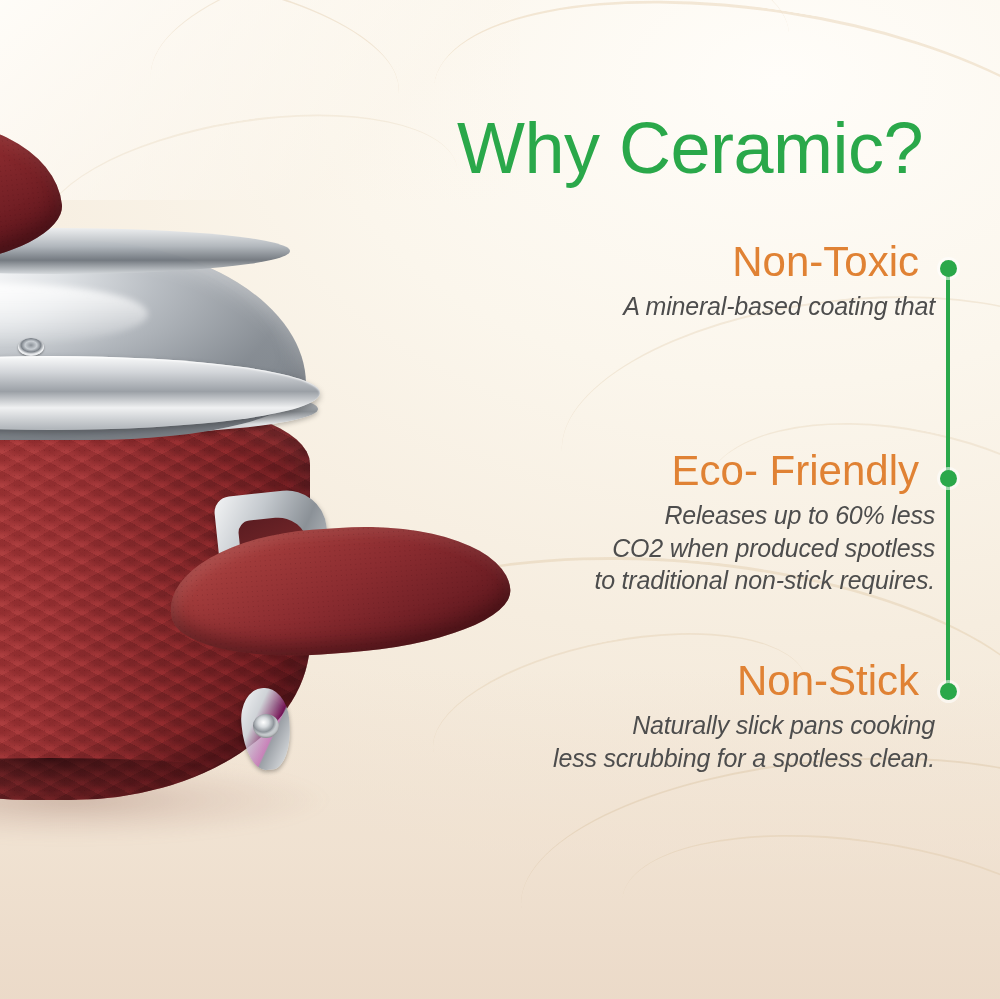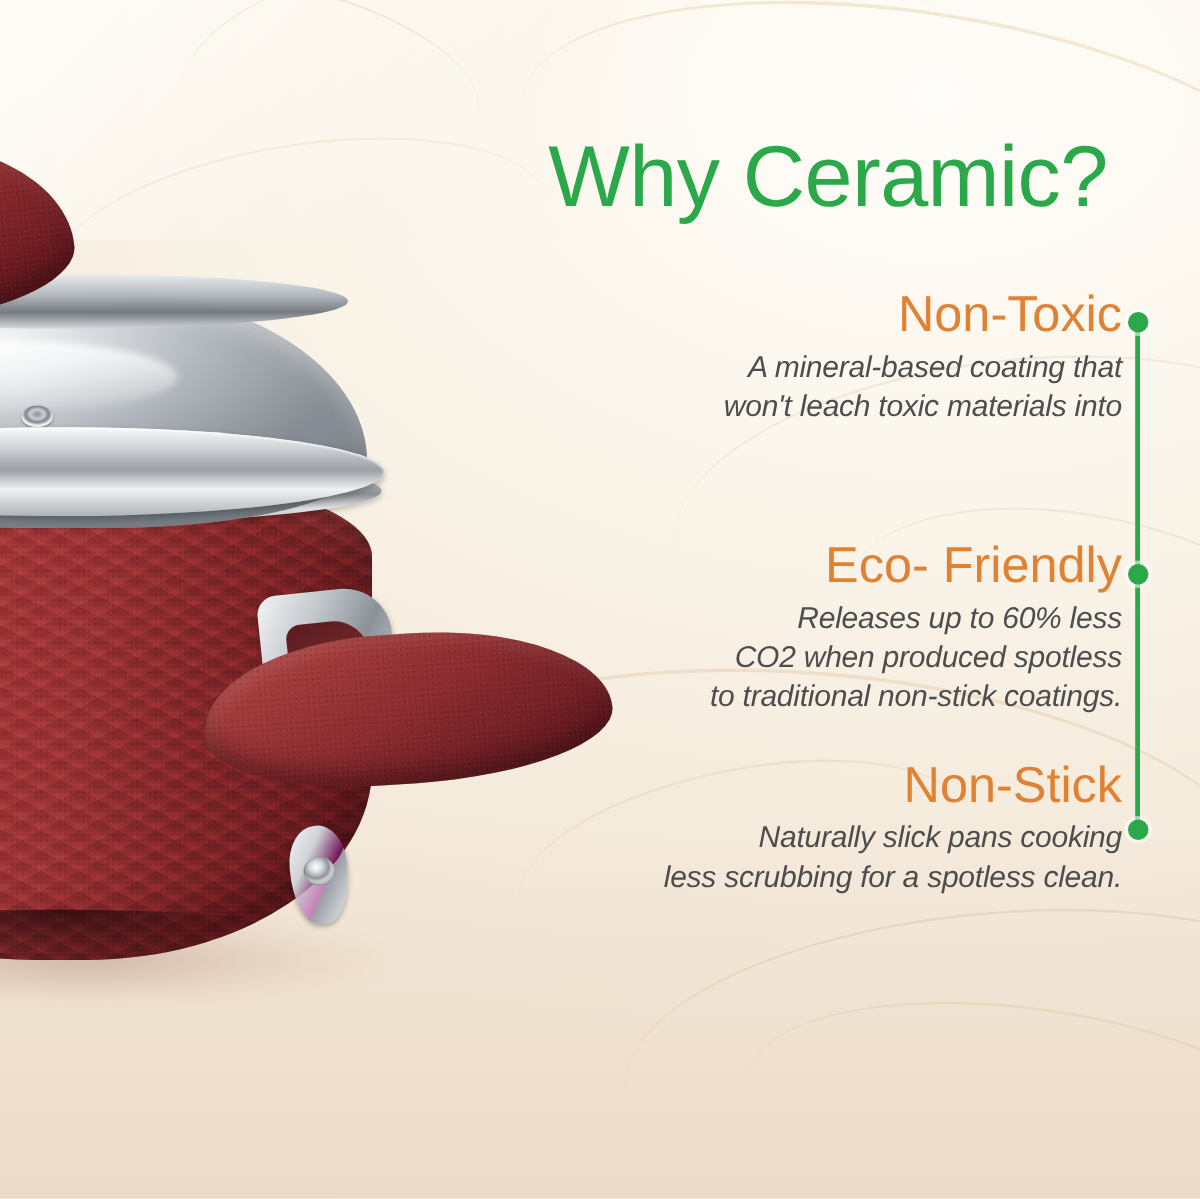--- a/index.html
+++ b/index.html
@@ -307,28 +307,28 @@
   .node.n3 { top: 683px; }
 
   .feature {
     position: absolute;
     right: 65px;
     width: 480px;
     text-align: right;
   }
   .feature.f1 { top: 240px; }
   .feature.f2 { top: 449px; }
-  .feature.f3 { top: 632px; }
+  .feature.f3 { top: 659px; }
 
   .feature-title {
     font-size: 42px;
     font-weight: 400;
     color: #e08234;
     line-height: 1.05;
-    margin: 0 0 6px 0;
+    margin: 0 16px 6px 0;
     white-space: nowrap;
   }
   .feature-body {
     font-size: 25px;
     font-style: italic;
     color: #4d4d4d;
     line-height: 1.3;
     margin: 0;
     letter-spacing: -0.2px;
   }
@@ -386,30 +386,29 @@
 
   <div class="timeline"></div>
   <div class="node n1"></div>
   <div class="node n2"></div>
   <div class="node n3"></div>
 
   <div class="feature f1">
     <div class="feature-title">Non-Toxic</div>
     <div class="feature-body">
       <span>A mineral-based coating that</span>
-      <span>won't leach toxic materials into</span>
     </div>
   </div>
 
   <div class="feature f2">
     <div class="feature-title">Eco- Friendly</div>
     <div class="feature-body">
       <span>Releases up to 60% less</span>
       <span>CO2 when produced spotless</span>
-      <span>to traditional non-stick coatings.</span>
+      <span>to traditional non-stick requires.</span>
     </div>
   </div>
 
   <div class="feature f3">
     <div class="feature-title">Non-Stick</div>
     <div class="feature-body">
       <span>Naturally slick pans cooking</span>
       <span>less scrubbing for a spotless clean.</span>
     </div>
   </div>

